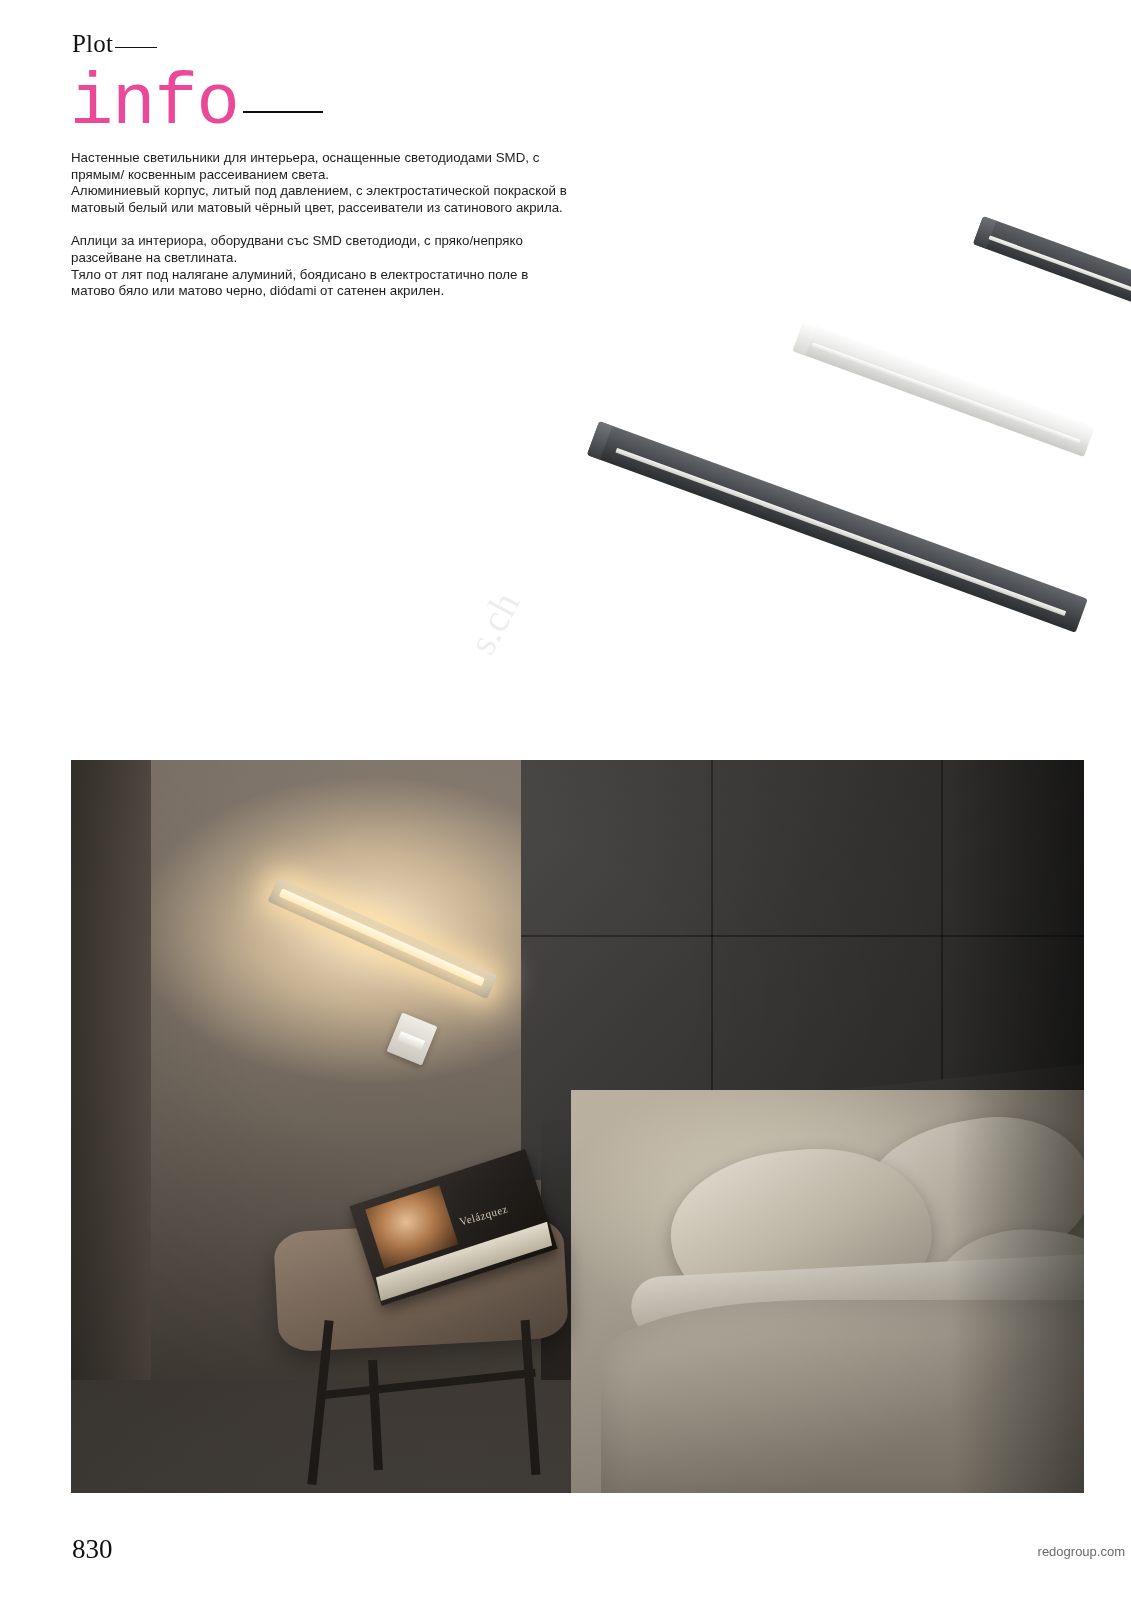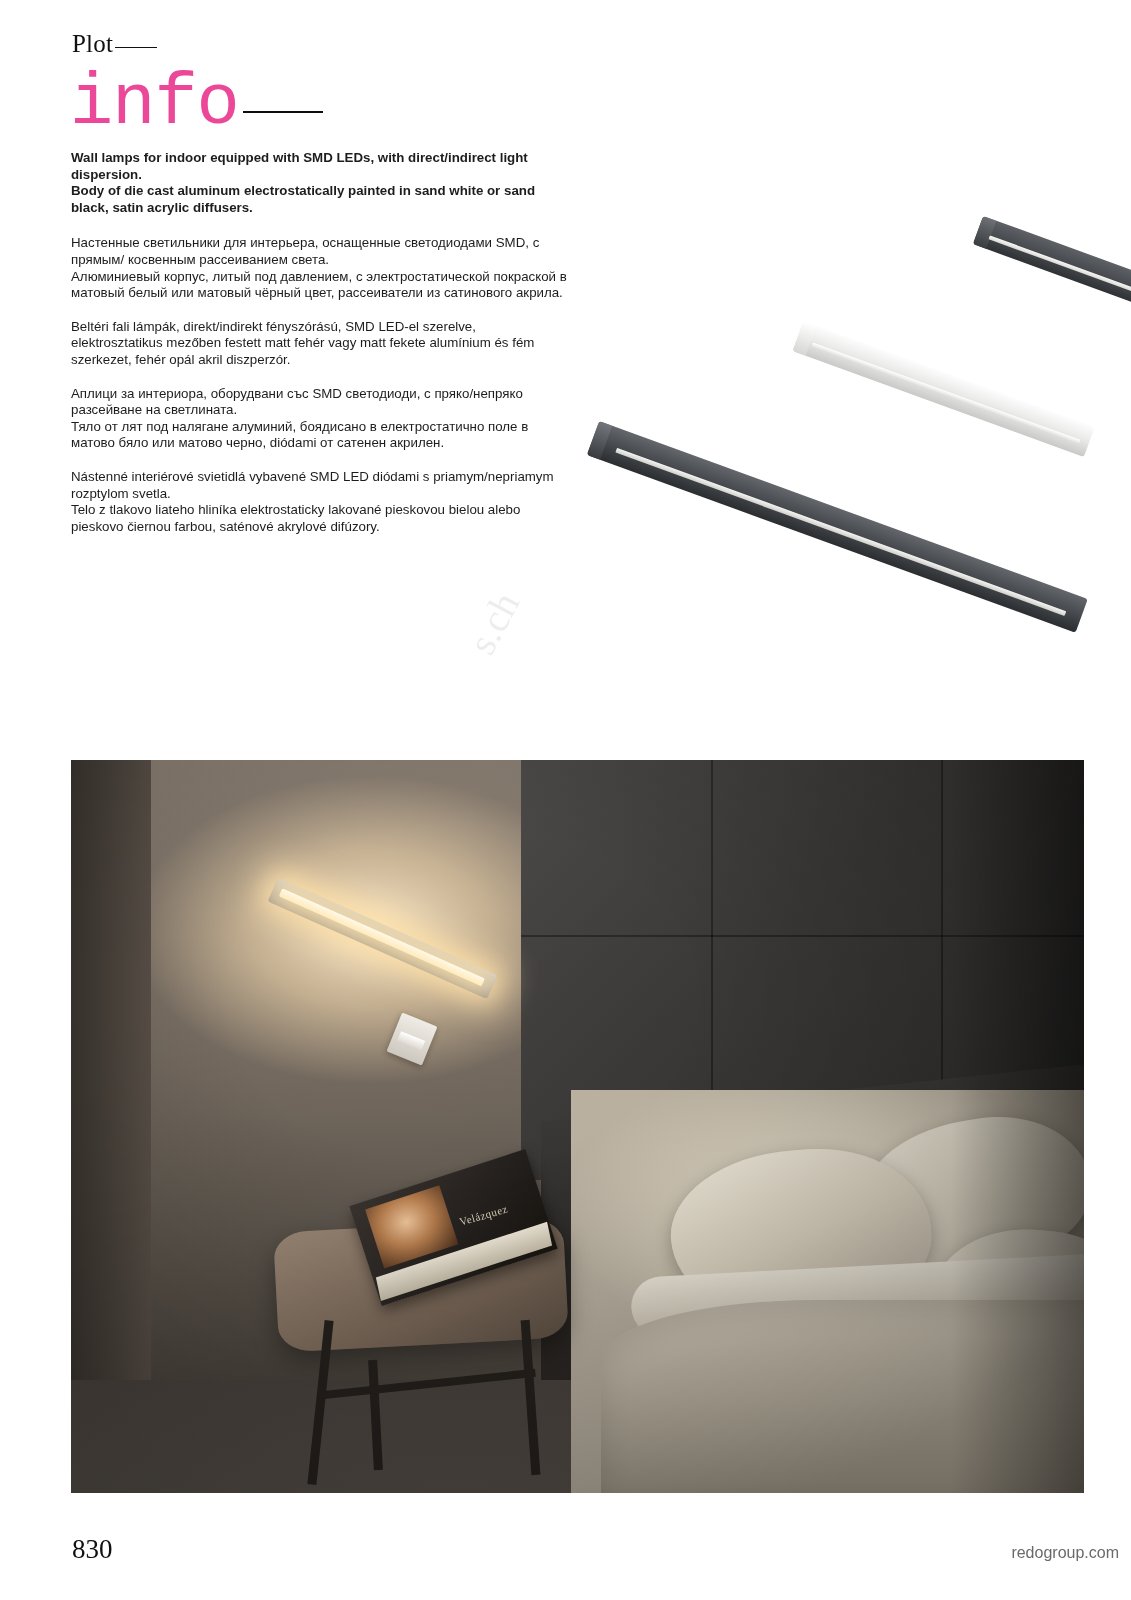--- a/index.html
+++ b/index.html
@@ -278,47 +278,42 @@
     pointer-events:none;
   }
 
   
   .page-number {
     position:absolute; left:44px; top:1534px;
     font-family:"Liberation Serif", serif;
     font-size:27px; color:#111;
   }
   .footer-url {
-    position:absolute; right:40px; top:1544px;
-    font-size:16px; color:#6a6a6a;
+    position:absolute; right:34px; top:1544px;
+    font-size:13px; color:#6a6a6a;
   }
 </style>
 </head>
 <body>
 
 <div class="page">
 
   <div class="plot-line">
     <span>Plot</span><span class="rule"></span>
   </div>
 
   <div class="info-title">
     <span>info</span><span class="rule"></span>
   </div>
 
   <div class="text-col">
-    <p class="para bold">Wall lamps for indoor equipped with SMD LEDs, with direct/indirect light dispersion.
-Body of die cast aluminum electrostatically painted in sand white or sand black, satin acrylic diffusers.</p>
     <p class="para">Настенные светильники для интерьера, оснащенные светодиодами SMD, с прямым/ косвенным рассеиванием света.
 Алюминиевый корпус, литый под давлением, с электростатической покраской в матовый белый или матовый чёрный цвет, рассеиватели из сатинового акрила.</p>
-    <p class="para">Beltéri fali lámpák, direkt/indirekt fényszórású, SMD LED-el szerelve, elektrosztatikus mezőben festett matt fehér vagy matt fekete alumínium és fém szerkezet, fehér opál akril diszperzór.</p>
     <p class="para">Аплици за интериора, оборудвани със SMD светодиоди, с пряко/непряко разсейване на светлината.
 Тяло от лят под налягане алуминий, боядисано в електростатично поле в матово бяло или матово черно, diódami от сатенен акрилен.</p>
-    <p class="para">Nástenné interiérové svietidlá vybavené SMD LED diódami s priamym/nepriamym rozptylom svetla.
-Telo z tlakovo liateho hliníka elektrostaticky lakované pieskovou bielou alebo pieskovo čiernou farbou, saténové akrylové difúzory.</p>
   </div>
 
   <div class="render-area">
     <div class="bar" id="bar-dark-top">
       <div class="body">
         <div class="cap"></div>
         <div class="strip"></div>
       </div>
     </div>
     <div class="bar" id="bar-white">

